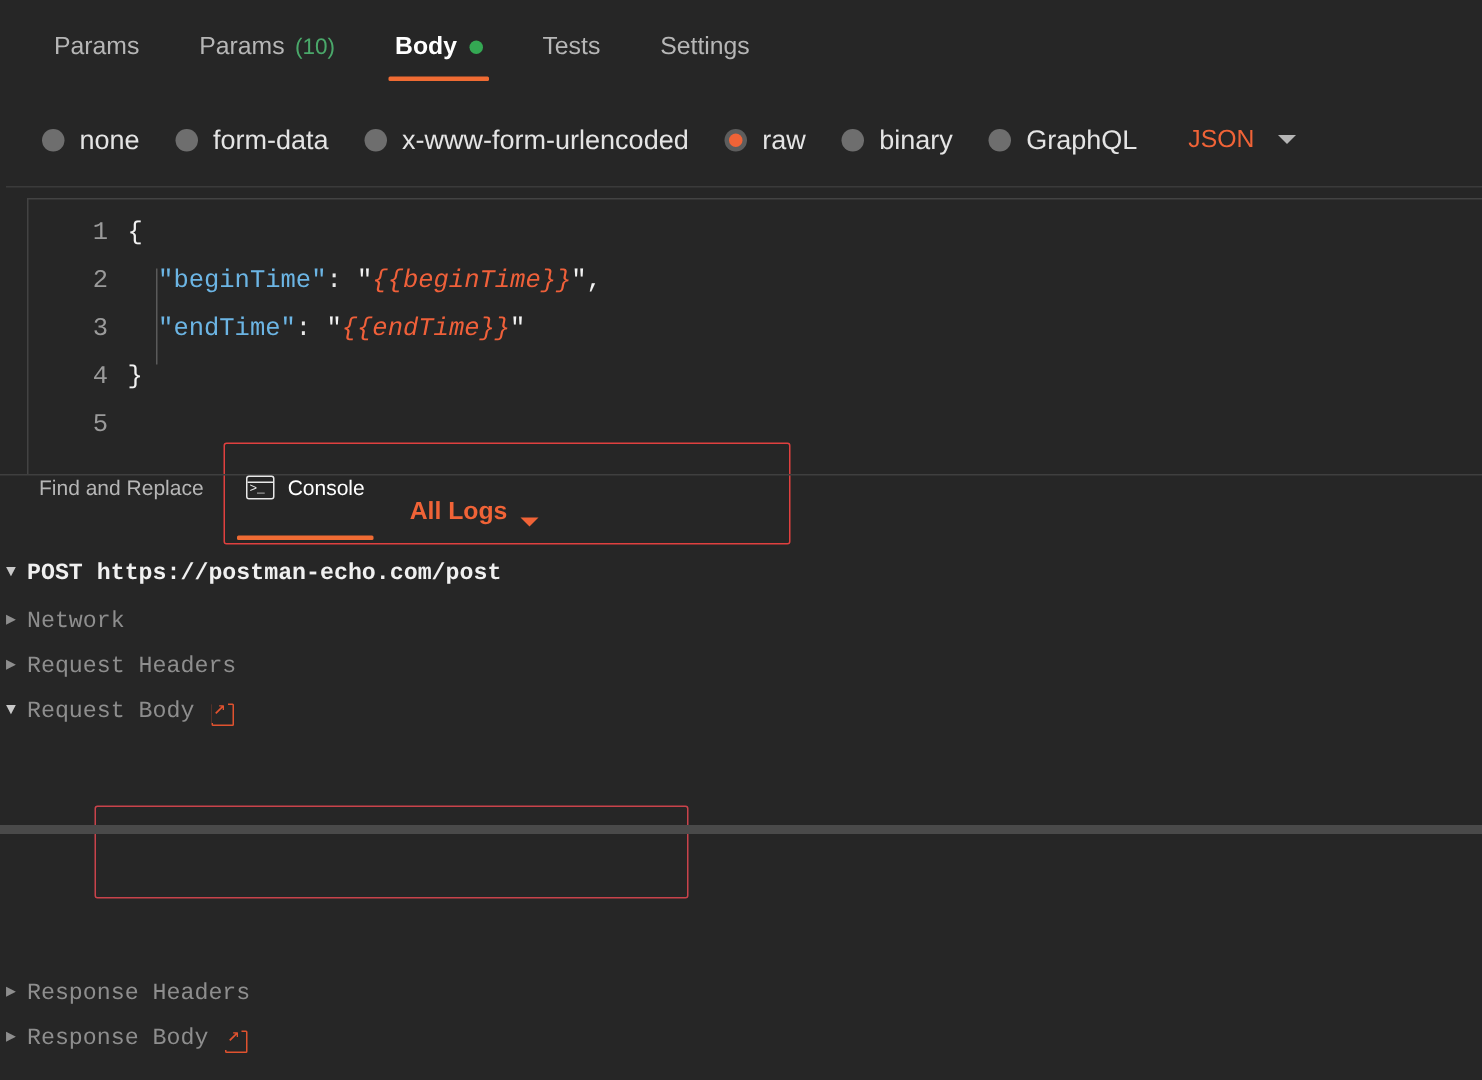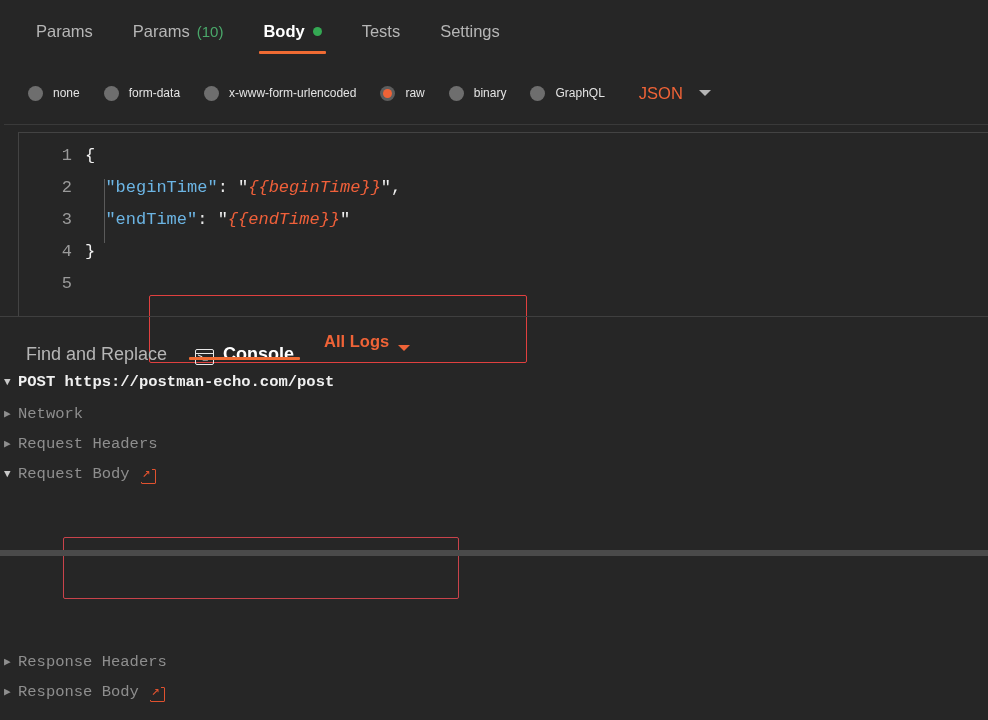--- a/index.html
+++ b/index.html
@@ -64,21 +64,21 @@
     width: 988px; height: 38px;
     display: flex;
     align-items: center;
     padding-left: 28px;
   }
   .opt {
     display: flex;
     align-items: center;
     margin-right: 24px;
     color: #e4e4e4;
-    font-size: 12px;
+    font-size: 18px;
     white-space: nowrap;
     cursor: pointer;
   }
   .radio {
     width: 15px; height: 15px;
     border-radius: 50%;
     background: #6e6e6e;
     margin-right: 10px;
     flex: 0 0 auto;
     position: relative;
@@ -179,28 +179,28 @@
     left: 0; top: 317px;
     width: 988px; height: 48px;
     display: flex;
     align-items: center;
     padding-left: 12px;
   }
   .ctab {
     position: relative;
     height: 48px;
     display: flex;
-    align-items: flex-end;
+    align-items: flex-start;
     padding: 0 14px;
     color: #b6b6b6;
-    font-size: 18px;
+    font-size: 14px;
     white-space: nowrap;
     cursor: pointer;
   }
-  .ctab.active { color: #ffffff; font-weight: bold; }
+  .ctab.active { color: #ffffff; font-weight: normal; }
   .ctab .underline {
     position: absolute;
     left: 8px; right: 8px; bottom: 5px;
     height: 3px;
     background: #ef6b33;
     border-radius: 1px;
   }
   .term-icon {
     width: 19px; height: 16px;
     border: 1.6px solid #e8e8e8;

